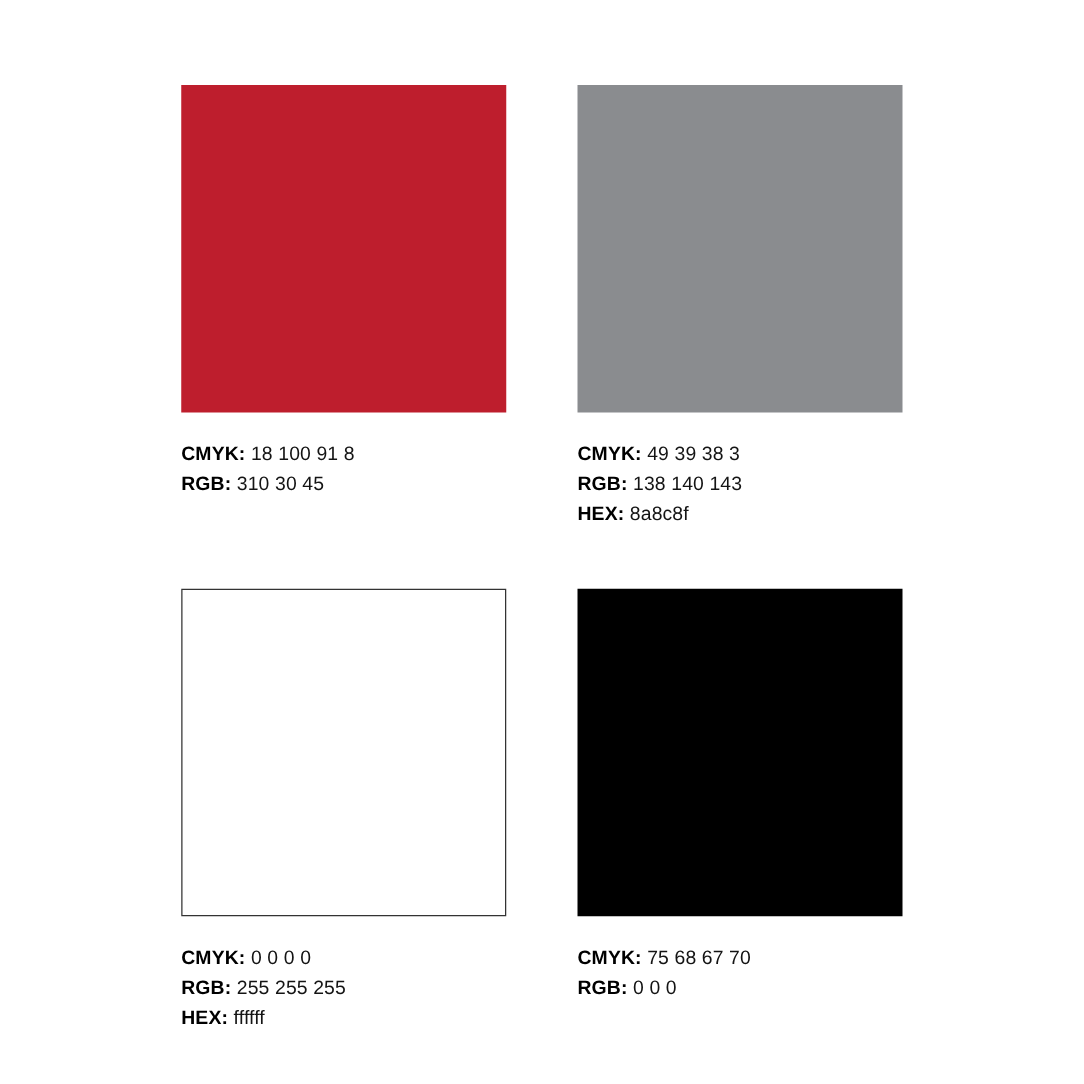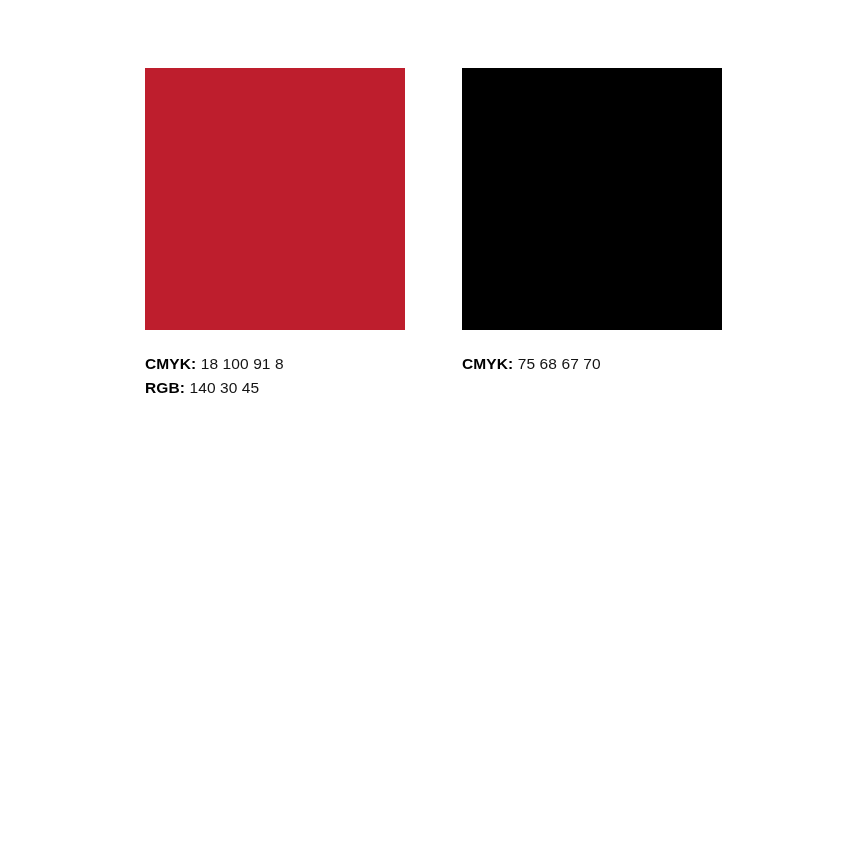--- a/index.html
+++ b/index.html
@@ -70,26 +70,43 @@
 </style>
 </head>
 <body>
 
 <div class="palette-grid">
 
   <div class="swatch-cell">
     <div class="swatch-chip" style="background:#be1e2d;"></div>
     <div class="swatch-specs">
       <span class="spec-line"><span class="spec-key">CMYK:</span> <span class="spec-val">18 100 91 8</span></span>
-      <span class="spec-line"><span class="spec-key">RGB:</span> <span class="spec-val">140 30 45</span></span>
+      <span class="spec-line"><span class="spec-key">RGB:</span> <span class="spec-val">310 30 45</span></span>
     </div>
   </div>
 
+  <div class="swatch-cell">
+    <div class="swatch-chip" style="background:#8a8c8f;"></div>
+    <div class="swatch-specs">
+      <span class="spec-line"><span class="spec-key">CMYK:</span> <span class="spec-val">49 39 38 3</span></span>
+      <span class="spec-line"><span class="spec-key">RGB:</span> <span class="spec-val">138 140 143</span></span>
+      <span class="spec-line"><span class="spec-key">HEX:</span> <span class="spec-val">8a8c8f</span></span>
+    </div>
+  </div>
 
+  <div class="swatch-cell">
+    <div class="swatch-chip bordered" style="background:#ffffff;"></div>
+    <div class="swatch-specs">
+      <span class="spec-line"><span class="spec-key">CMYK:</span> <span class="spec-val">0 0 0 0</span></span>
+      <span class="spec-line"><span class="spec-key">RGB:</span> <span class="spec-val">255 255 255</span></span>
+      <span class="spec-line"><span class="spec-key">HEX:</span> <span class="spec-val">ffffff</span></span>
+    </div>
+  </div>
 
   <div class="swatch-cell">
     <div class="swatch-chip" style="background:#000000;"></div>
     <div class="swatch-specs">
       <span class="spec-line"><span class="spec-key">CMYK:</span> <span class="spec-val">75 68 67 70</span></span>
+      <span class="spec-line"><span class="spec-key">RGB:</span> <span class="spec-val">0 0 0</span></span>
     </div>
   </div>
 
 </div>
 
 </body></html>

